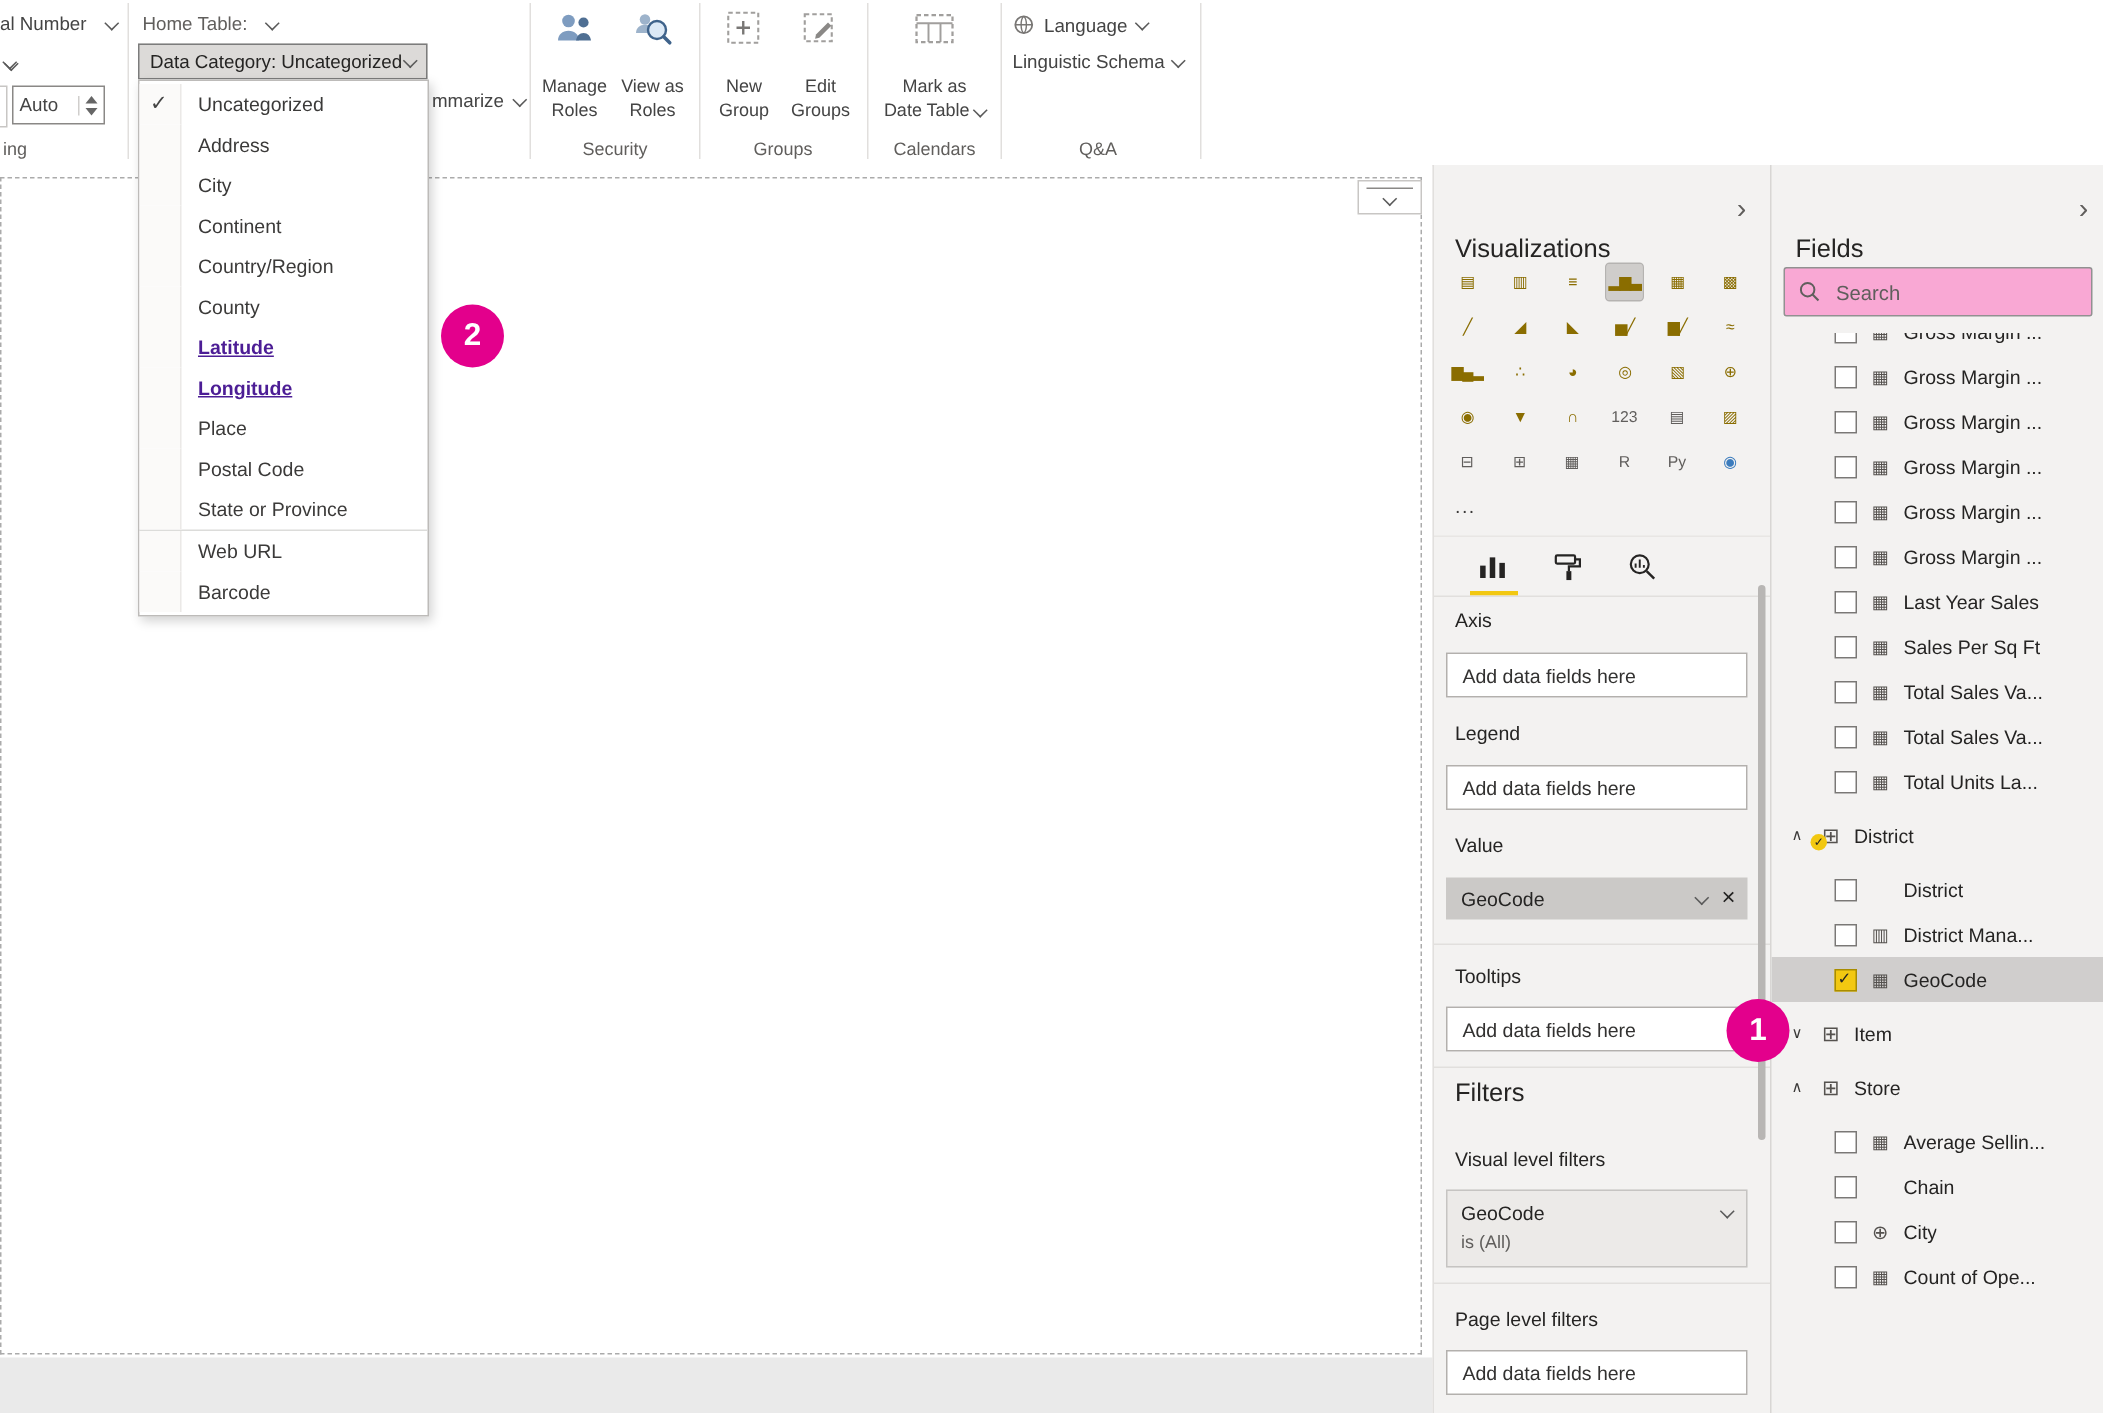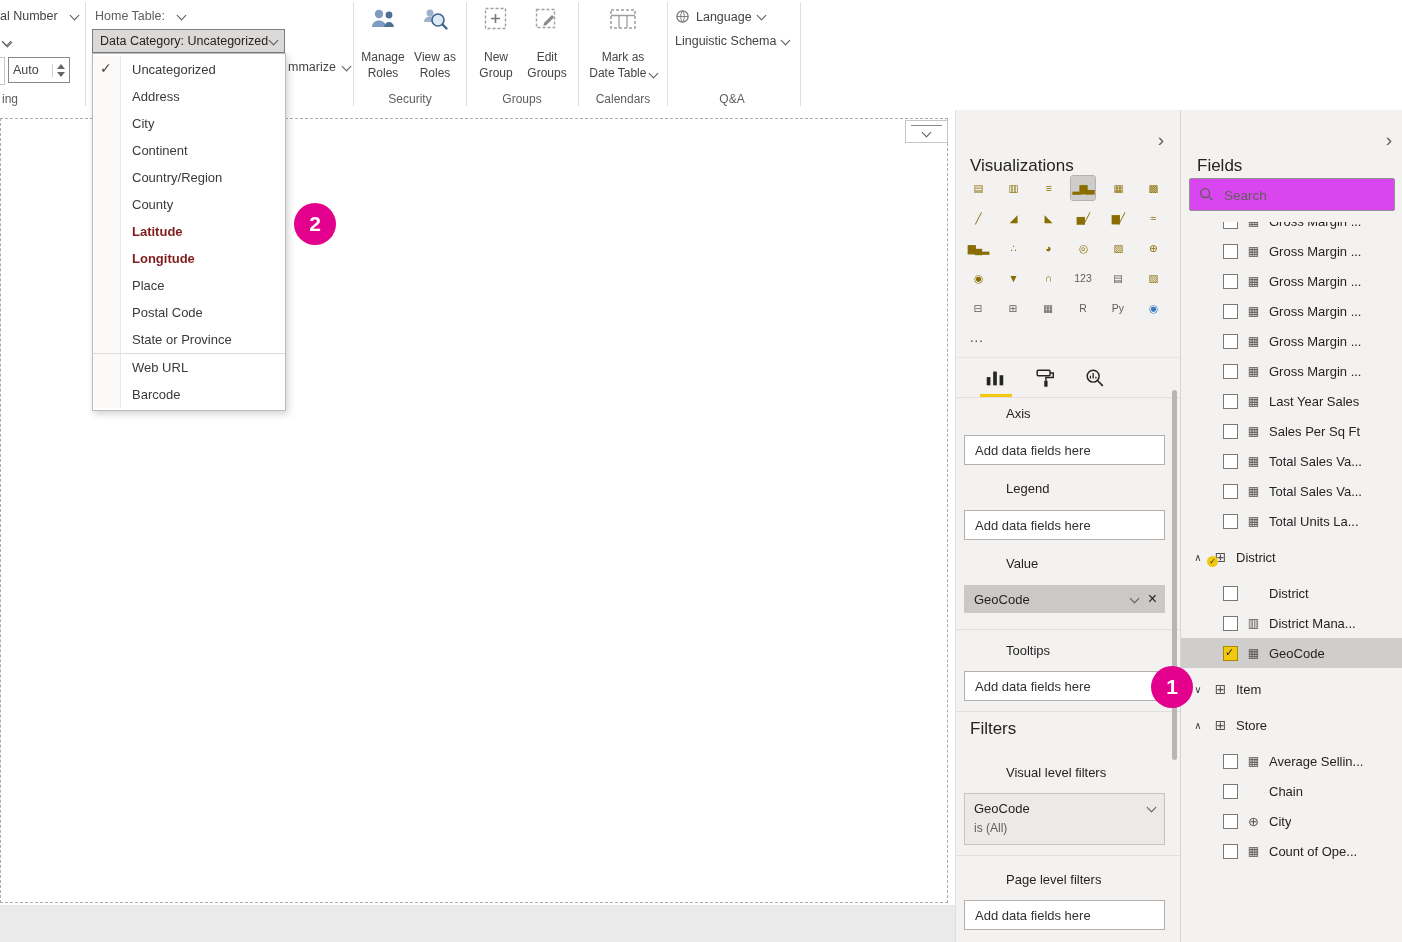--- a/index.html
+++ b/index.html
@@ -26,21 +26,21 @@
   .rbtn{position:absolute;top:6px;display:flex;flex-direction:column;align-items:center;gap:4px;font-size:12px;color:#444;text-align:center;}
   .rbtn .lbl{line-height:1.3;margin-top:14px;}
   .qa-row{position:absolute;left:675px;display:flex;align-items:center;gap:6px;font-size:12.5px;color:#444;}
 
   
   .ddmenu{position:absolute;left:92px;top:53px;width:194px;background:#fff;border:1px solid #bdbbb9;box-shadow:2px 3px 7px rgba(0,0,0,.18);z-index:50;padding:2px 0;box-sizing:border-box;}
   .mi{display:flex;align-items:stretch;height:27px;font-size:13px;color:#3b3a39;}
   .mi .gut{width:27px;flex:0 0 27px;border-right:1px solid #ebe9e7;background:#fbfaf9;position:relative;}
   .mi.checked .gut::before{content:"✓";position:absolute;left:7px;top:4px;font-size:14px;color:#444;}
   .mi .lbl{padding-left:11px;display:flex;align-items:center;flex:1;}
-  .mi.em .lbl{font-weight:700;color:#7f1d1d;}
+  .mi.em .lbl{font-weight:700;color:#4c1d95;text-decoration:underline;}
   .mi.sep{border-bottom:1px solid #dcdcda;}
 
   
   .canvas{position:absolute;left:0;top:110px;width:955px;height:795px;background:#fff;}
   .sheet{position:absolute;left:0;top:8px;right:7px;bottom:2px;border:1px dashed #ababab;background:#fff;}
   .canvas-strip{position:absolute;left:0;top:905px;width:955px;height:37px;background:#eaeaea;}
   .vheader{position:absolute;left:905px;top:120px;width:43px;height:23px;background:#fff;border:1px solid #c8c6c4;box-sizing:border-box;z-index:5;}
   .vheader .dash{position:absolute;left:5px;right:5px;top:4px;height:1px;background:#8a8886;}
   .vheader .cdn{position:absolute;left:17px;top:10px;}
 
@@ -56,34 +56,34 @@
   .pcol::before{content:"›";}
   .vzgrid{position:absolute;left:10px;top:66px;width:199px;display:grid;grid-template-columns:repeat(6,24px);gap:6px 11px;}
   .vz{width:24px;height:24px;display:flex;align-items:center;justify-content:center;border-radius:2px;font-size:10.5px;color:#8a6d00;letter-spacing:-1px;}
   .vz.sel{background:#cfcdcb;outline:1px solid #b5b3b1;}
   .vz.gray{color:#605e5c;letter-spacing:0;}
   .vz.blue{color:#3a7bbd;}
   .vzmore{position:absolute;left:14px;top:220px;font-size:13px;letter-spacing:1px;color:#3b3a39;}
   .hl{position:absolute;left:0;right:0;height:1px;background:#e1dfdd;}
   .tab{position:absolute;top:255px;width:26px;height:26px;display:flex;align-items:center;justify-content:center;}
   .tabline{position:absolute;left:24px;top:284px;width:32px;height:3px;background:#f2c811;}
-  .s-label{position:absolute;left:14px;font-size:13px;color:#252423;margin-left:36px;}
+  .s-label{position:absolute;left:14px;font-size:13px;color:#252423;}
   .well{position:absolute;left:8px;width:201px;height:30px;background:#fff;border:1px solid #b3b0ad;display:flex;align-items:center;padding-left:10px;font-size:13px;color:#323130;box-sizing:border-box;}
   .pill{position:absolute;left:8px;width:201px;height:28px;background:#cbc9c7;display:flex;align-items:center;padding:0 8px 0 10px;font-size:13px;color:#252423;box-sizing:border-box;}
   .pill .pright{margin-left:auto;display:flex;align-items:center;gap:10px;}
   .pill-x::before{content:"×";font-size:16px;color:#252423;line-height:1;}
   .f-title{position:absolute;left:14px;font-size:17px;color:#252423;}
   .fcard{position:absolute;left:8px;width:201px;height:52px;background:#eceae8;border:1px solid #c6c4c2;padding:7px 9px;box-sizing:border-box;}
   .fcard .frow{display:flex;align-items:center;justify-content:space-between;font-size:13px;color:#252423;}
   .fcard .fcond{margin-top:5px;font-size:12px;color:#605e5c;}
   .vscroll{position:absolute;right:3px;top:280px;width:5px;height:370px;background:#b8b6b4;border-radius:3px;}
 
   
   .fields{position:absolute;left:1180px;top:110px;width:222px;height:832px;background:#f3f2f1;border-left:1px solid #d8d6d4;box-sizing:border-box;}
-  .searchbox{position:absolute;left:8px;top:68px;width:206px;height:33px;background:#d946ef;border:1px solid #919191;border-radius:2px;box-sizing:border-box;}
+  .searchbox{position:absolute;left:8px;top:68px;width:206px;height:33px;background:#f9a8d4;border:1px solid #919191;border-radius:2px;box-sizing:border-box;}
   .searchbox svg{position:absolute;left:9px;top:8px;}
   .searchbox input{position:absolute;left:32px;top:1px;right:6px;height:29px;border:none;outline:none;background:transparent;font-size:13.5px;font-family:inherit;color:#252423;width:160px;}
   .searchbox input::placeholder{color:#605e5c;}
   .flist{position:absolute;left:0;top:112px;right:0;bottom:0;overflow:hidden;}
   .fi{height:30px;display:flex;align-items:center;padding-left:42px;gap:7px;font-size:13px;color:#252423;box-sizing:border-box;}
   .fi.partial{margin-top:-16px;}
   .fi.k-table{padding-left:10px;margin:6px 0;}
   .fi.k-group{padding-left:18px;}
   .fi .chev{display:none;width:14px;flex:0 0 14px;color:#3b3a39;font-size:10px;text-align:center;}
   .fi.c-down .chev,.fi.c-up .chev{display:block;}

